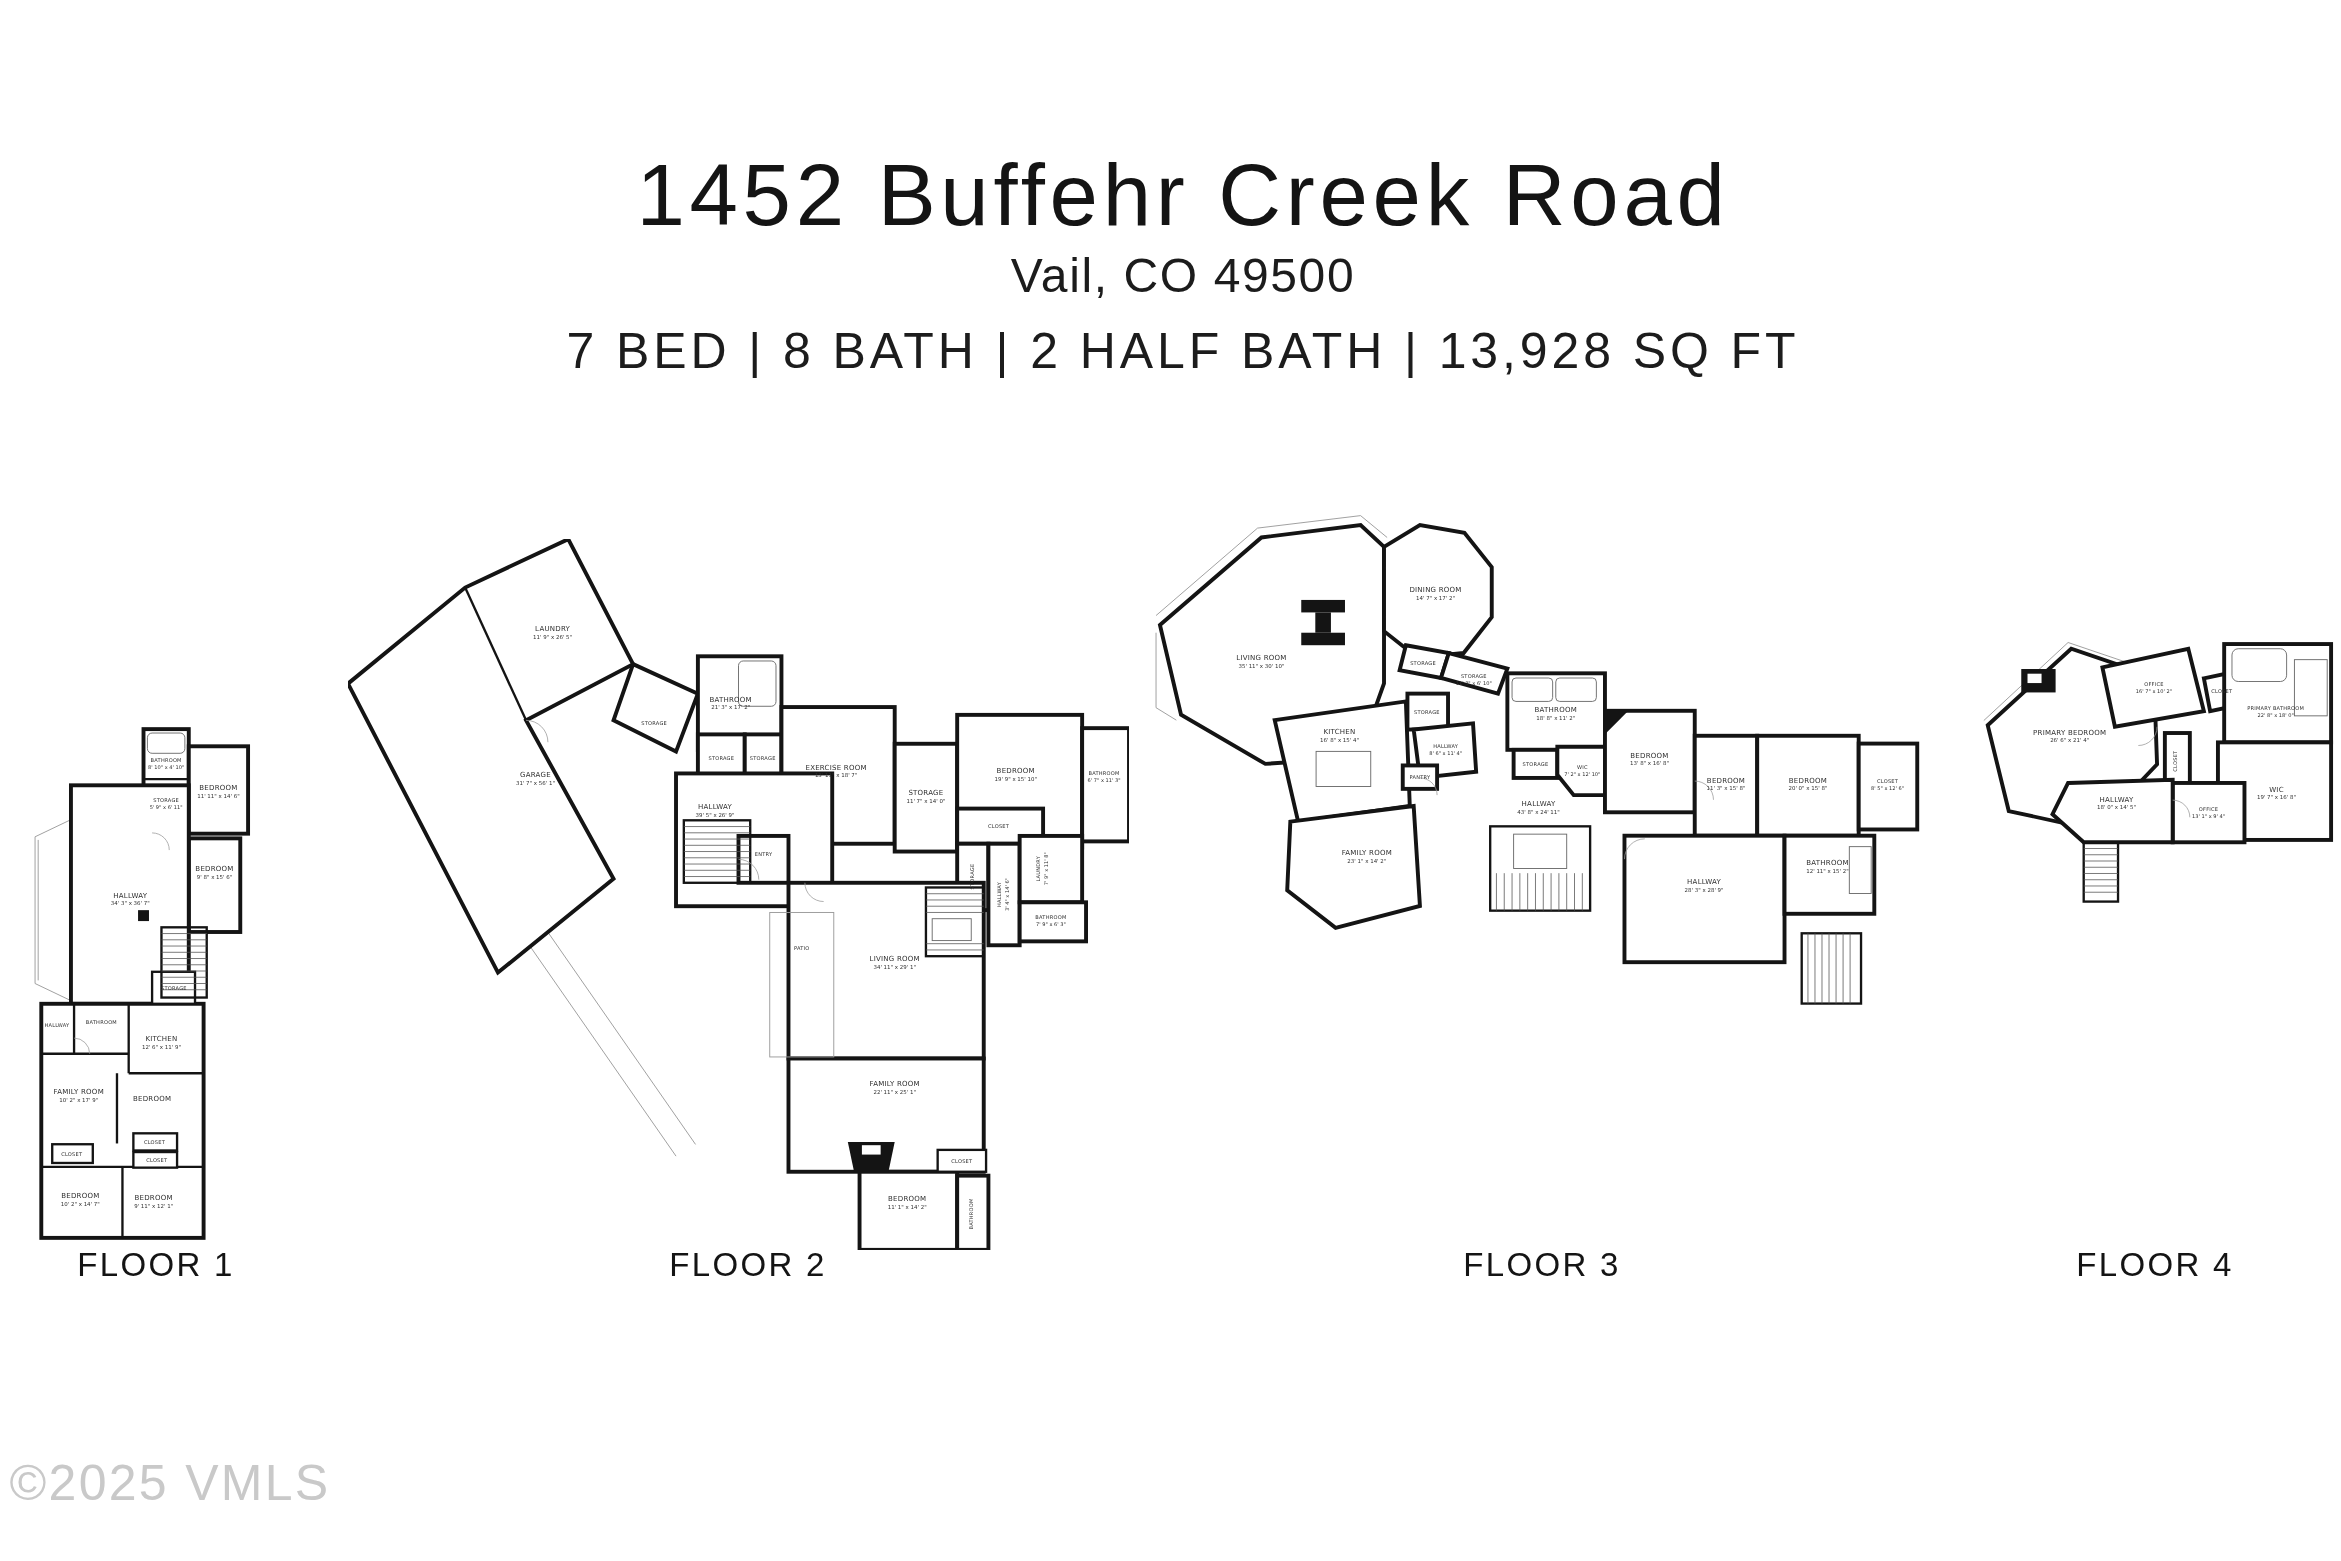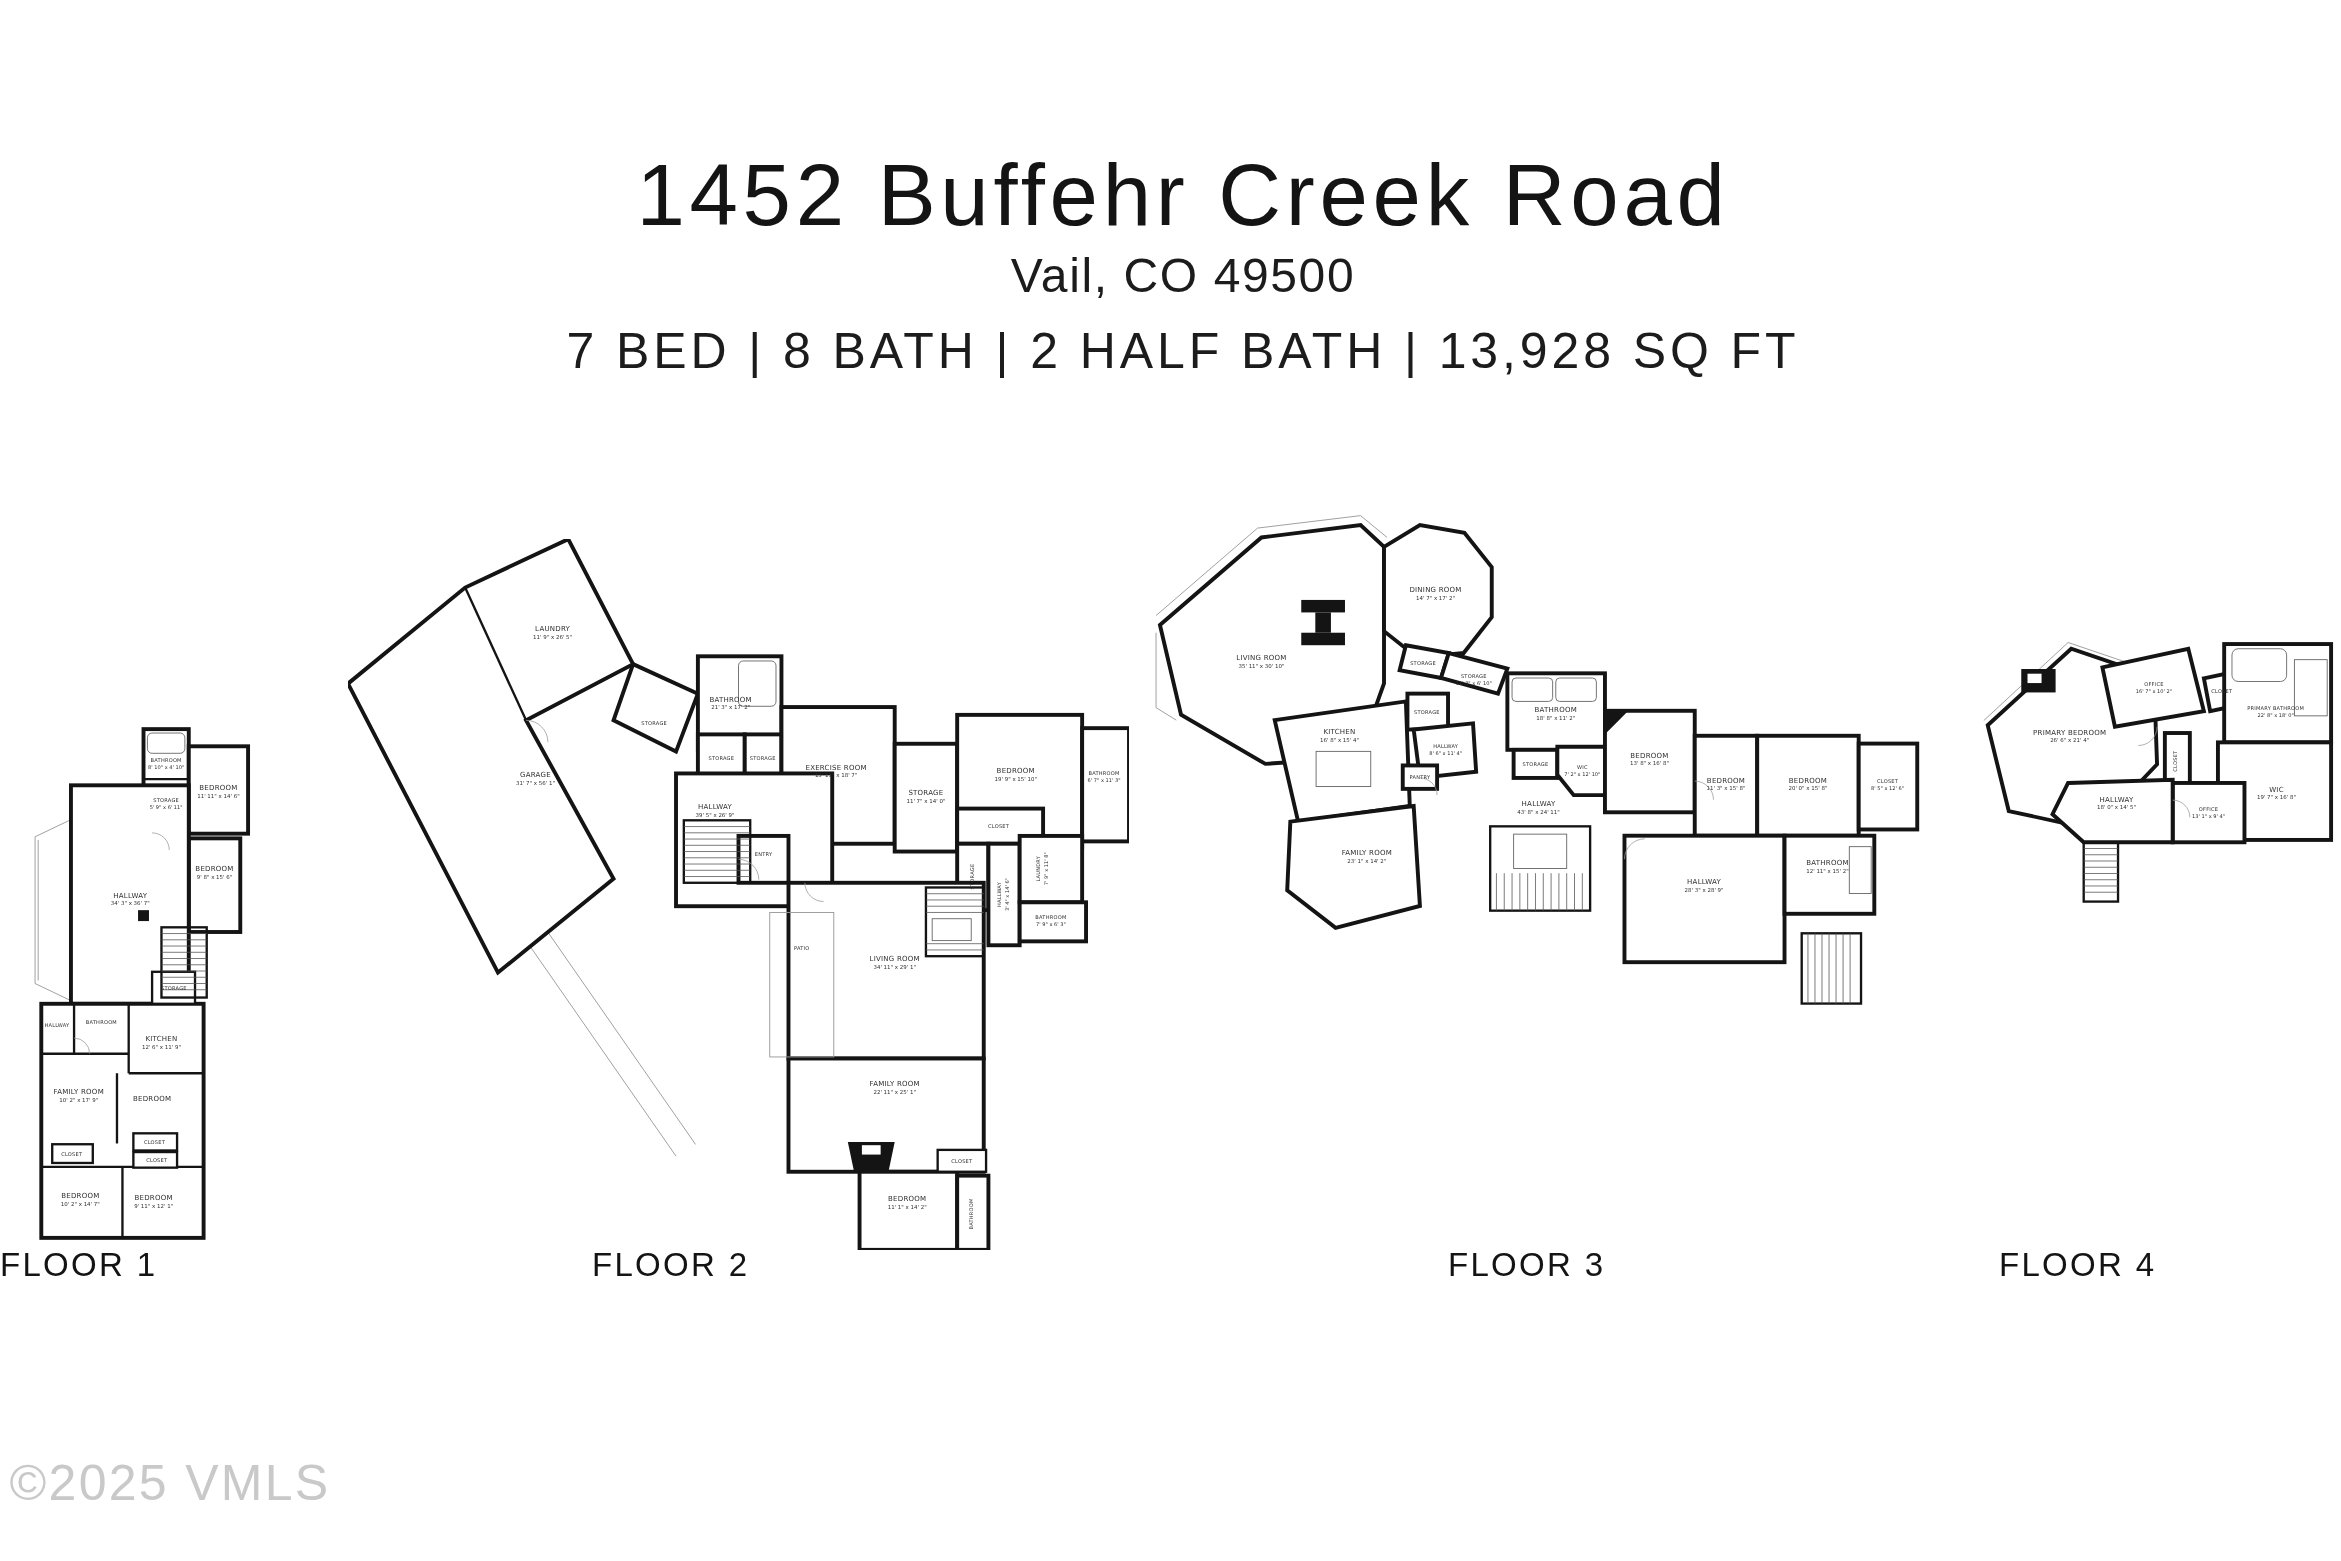--- a/index.html
+++ b/index.html
@@ -2,21 +2,21 @@
 <html style="font-size:12.5px"><head>
 <meta charset="utf-8">
 <style>
   html,body{margin:0;padding:0;background:#ffffff;}
   #canvas{position:relative;width:2342px;height:1562px;background:#ffffff;overflow:hidden;
           font-family:"Liberation Sans",sans-serif;color:#161616;}
   .hdr{position:absolute;left:12px;width:100%;text-align:center;white-space:nowrap;}
   #title{top:145px;font-size:87px;letter-spacing:4.7px;color:#141414;}
   #address{top:248px;font-size:48px;letter-spacing:1.6px;color:#1c1c1c;}
   #stats{top:322px;font-size:50px;letter-spacing:3.9px;color:#1c1c1c;}
-  .floor-label{position:absolute;top:1246px;width:312px;
+  .floor-label{position:absolute;top:1246px;width:312px;text-align:center;
                font-size:33px;letter-spacing:2.3px;color:#141414;}
   #wm{position:absolute;left:9.4px;top:1454px;font-size:50px;letter-spacing:2.3px;color:#c9c9c9;}
   .plan{position:absolute;}
   
   .wall{fill:#ffffff;stroke:#141414;stroke-width:5;stroke-linejoin:miter;}
   .w3{fill:none;stroke:#141414;stroke-width:3;}
   .w2{fill:#ffffff;stroke:#141414;stroke-width:3;}
   .blk{fill:#141414;stroke:none;}
   .thin{fill:none;stroke:#9a9a9a;stroke-width:1.2;}
   .fix{fill:#ffffff;stroke:#6b6b6b;stroke-width:1.2;}
@@ -355,18 +355,18 @@
       <text class="rd" x="385" y="213">19' 7" x 16' 8"</text>
       <text class="rn sm" x="298" y="228">OFFICE</text>
       <text class="rd sm" x="298" y="237">13' 1" x 9' 4"</text>
       <text class="rn" x="180" y="216">HALLWAY</text>
       <text class="rd" x="180" y="226">18' 0" x 14' 5"</text>
     </g>
   </svg>
 
   <div class="floor-label" style="left:0px">FLOOR 1</div>
   <div class="floor-label" style="left:592px">FLOOR 2</div>
-  <div class="floor-label" style="left:1448px">FLOOR 3</div>
+  <div class="floor-label" style="left:1386px">FLOOR 3</div>
   <div class="floor-label" style="left:1999px">FLOOR 4</div>
 
   <div id="wm">©2025 VMLS</div>
 </div>
 
 
 </body></html>

